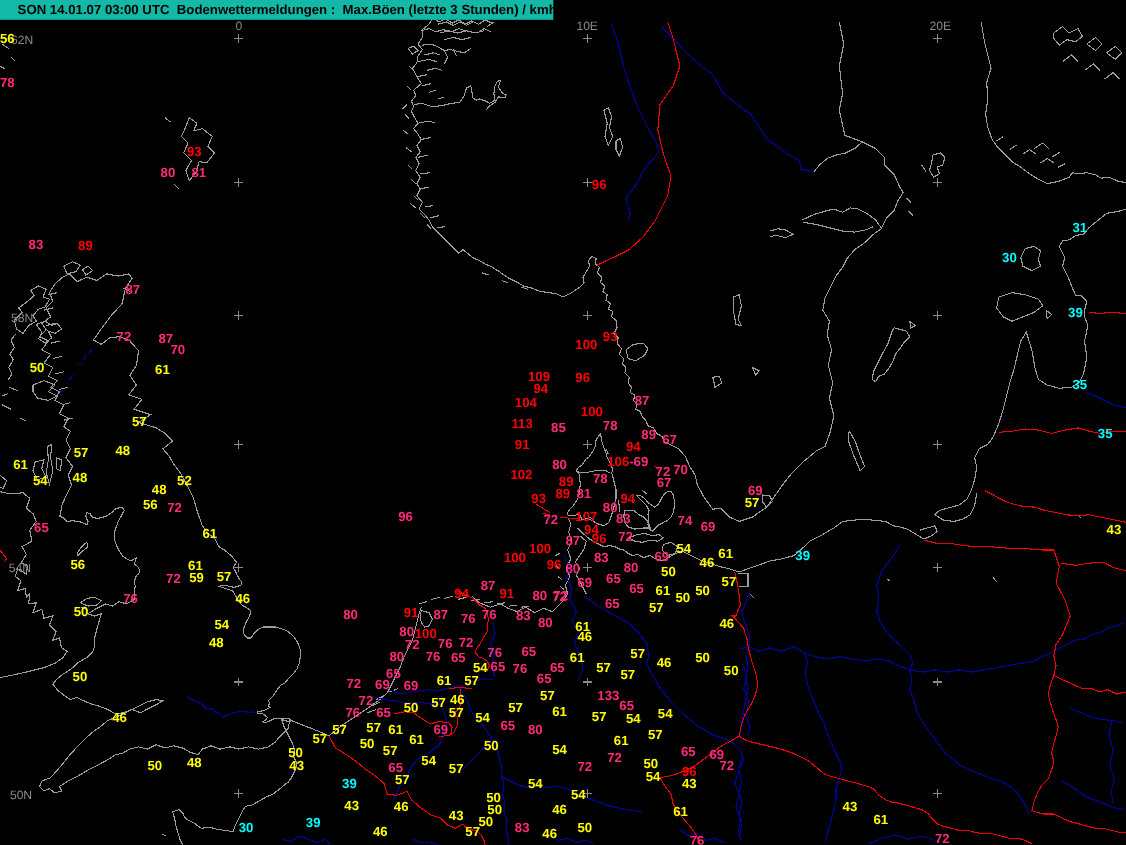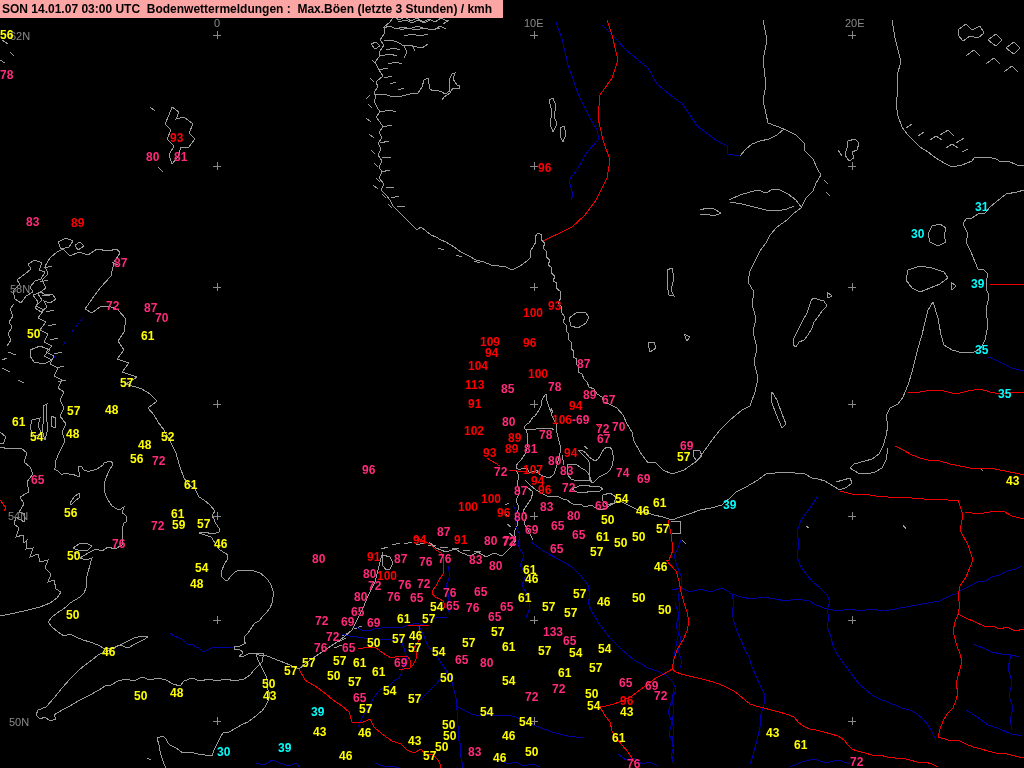--- a/index.html
+++ b/index.html
@@ -5,23 +5,23 @@
 #map{position:relative;width:1024px;height:768px;background:#000;overflow:hidden;}
 svg{position:absolute;left:0;top:0;}
 .cst{fill:none;stroke:#9c9c9c;stroke-width:1;}
 .riv{fill:none;stroke:#0000a0;stroke-width:1;}
 .rivd{fill:none;stroke:#0000a0;stroke-width:1;stroke-dasharray:5,3;}
 .bor{fill:none;stroke:#f00000;stroke-width:1;}
 .grid{fill:none;stroke:#8a8a8a;stroke-width:1;}
 text{font-family:"Liberation Sans",sans-serif;font-size:12px;font-weight:bold;}
 .tg{fill:#8a8a8a;font-size:11px;font-weight:normal;}
 .tr{fill:#ff0000;} .tp{fill:#ff2a7a;} .ty{fill:#ffff00;} .tc{fill:#00ffff;}
-#title{position:absolute;left:0;top:0;width:503px;height:18px;background:#fca5a5;
+#title{position:absolute;left:0;top:0;width:503px;height:18px;background:#14b8a6;
 color:#000;font-family:"Liberation Sans",sans-serif;font-size:12px;font-weight:bold;
-line-height:18px;padding-left:2px;box-sizing:border-box;white-space:nowrap;}
+line-height:18px;padding-left:16px;box-sizing:border-box;white-space:nowrap;}
 </style></head>
 <body>
 <div id="map">
 <svg width="1024" height="768" viewBox="0 0 1024 768" shape-rendering="crispEdges">
 <rect width="1024" height="768" fill="#000000"></rect>
 <path class="cst" d="M172,107 179,112 176,119 184,117 193,124 189,133 195,139 188,148 181,147 178,157 172,164 169,155 174,146 167,139 171,130 165,124 169,115 172,107"></path>
 <path class="cst" d="M158,167 163,172"></path>
 <path class="cst" d="M150,107 155,111"></path>
 <path class="cst" d="M58,242 66,238 73,241 69,247 61,249 58,242"></path>
 <path class="cst" d="M75,245 80,242 84,246 78,250 75,245"></path>

